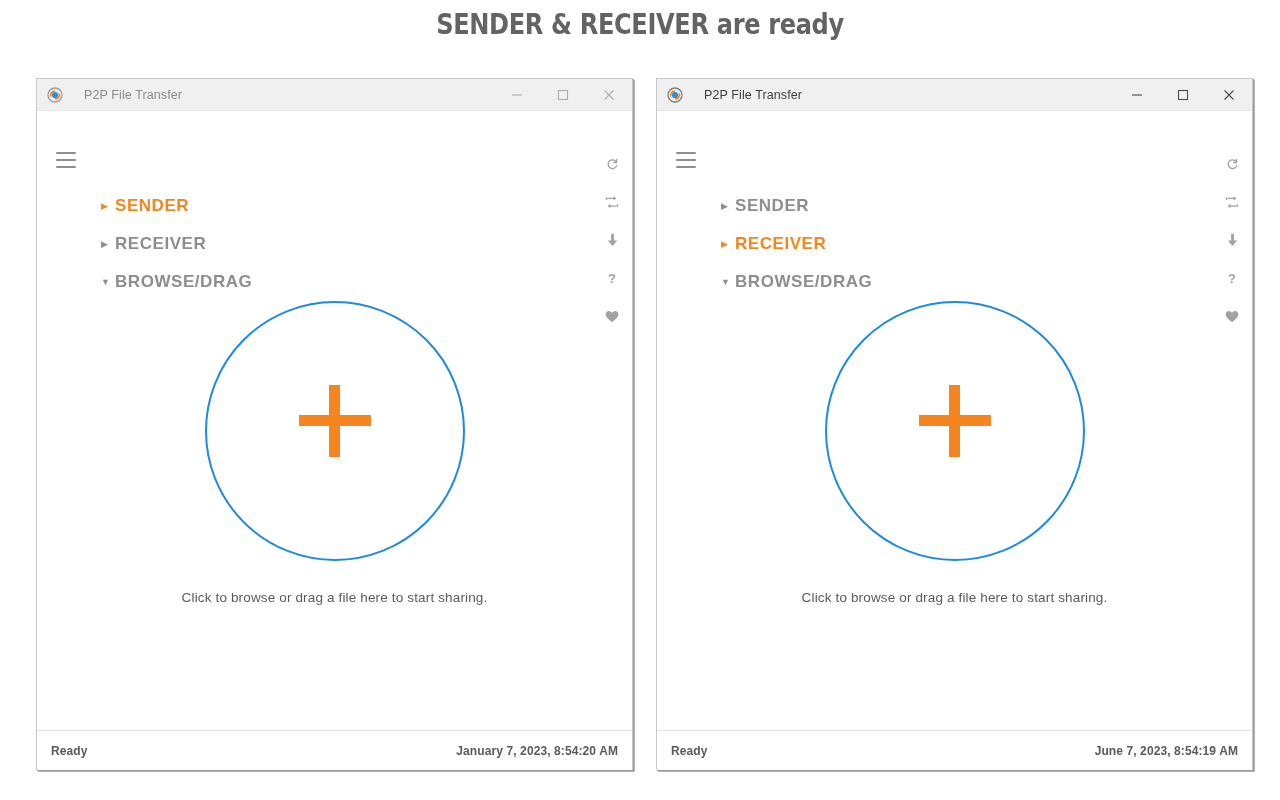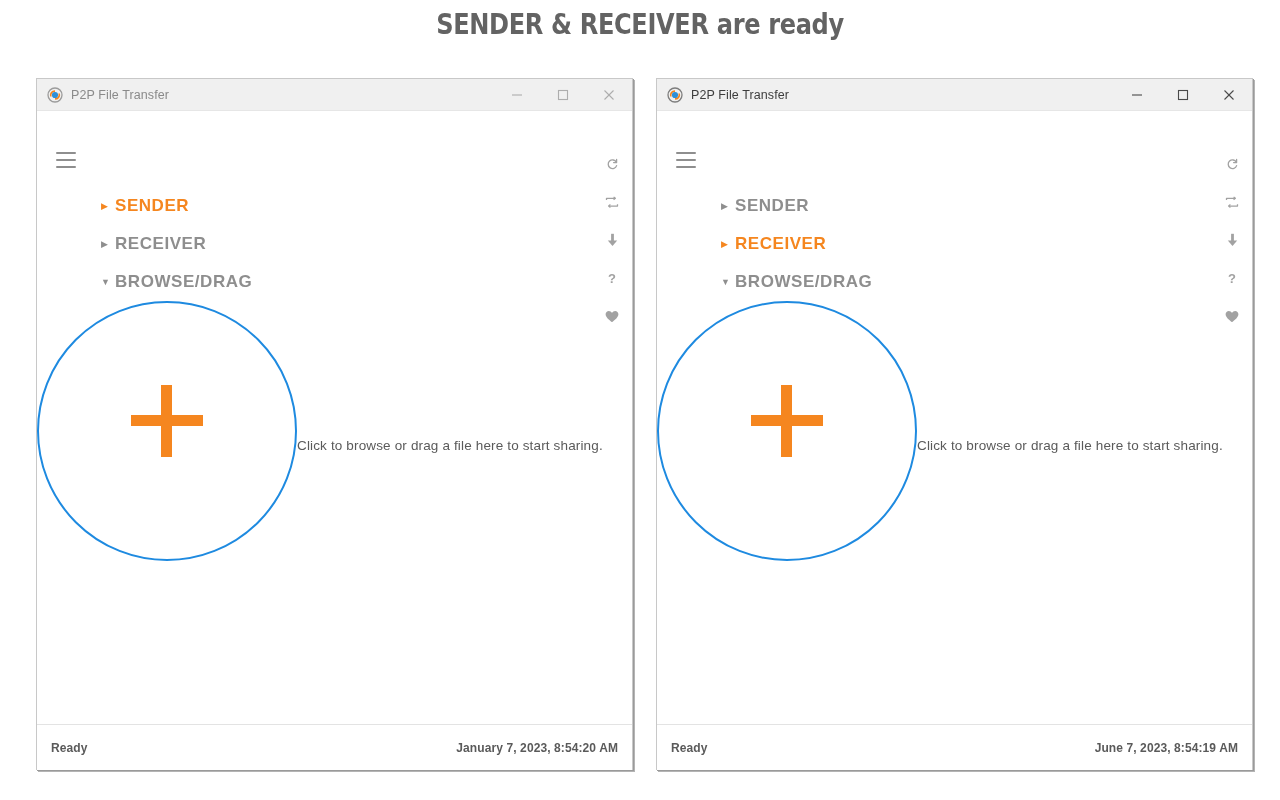--- a/index.html
+++ b/index.html
@@ -47,21 +47,21 @@
     display: flex;
     align-items: center;
   }
   .app-icon {
     width: 16px; height: 16px;
     margin-left: 10px;
     flex: 0 0 auto;
     position: relative;
   }
   .title-text {
-    margin-left: 8px;
+    margin-left: 21px;
     font-size: 12.5px;
     color: #8a8a8a;
     letter-spacing: 0.1px;
     white-space: nowrap;
   }
   .window.right .title-text { color: #3d3d3d; }
 
   .win-controls {
     position: absolute;
     right: 0; top: 0;
@@ -145,21 +145,21 @@
     color: #a2a2a2;
   }
   .rail-btn.sp1 { margin-top: 2px; }
   .rail-btn svg { display: block; }
 
   
   .dropzone {
     position: absolute;
     left: 0; right: 0; top: 190px;
     display: flex;
-    flex-direction: row;
+    flex-direction: column;
     align-items: center;
   }
   .circle {
     width: 260px; height: 260px;
     border: 2px solid #1e8ae0;
     border-radius: 50%;
     position: relative;
   }
   .plus {
     position: absolute;
@@ -179,21 +179,21 @@
     font-size: 13.5px;
     color: #5a5a5a;
     letter-spacing: 0.15px;
     white-space: nowrap;
   }
 
   
   .statusbar {
     position: absolute;
     left: 0; right: 0; bottom: 0;
-    height: 46px;
+    height: 40px;
     border-top: 1px solid #e3e3e3;
     display: flex;
     align-items: center;
     justify-content: space-between;
     padding: 0 14px;
     background: #ffffff;
   }
   .status-left, .status-right {
     font-size: 12px;
     font-weight: bold;

